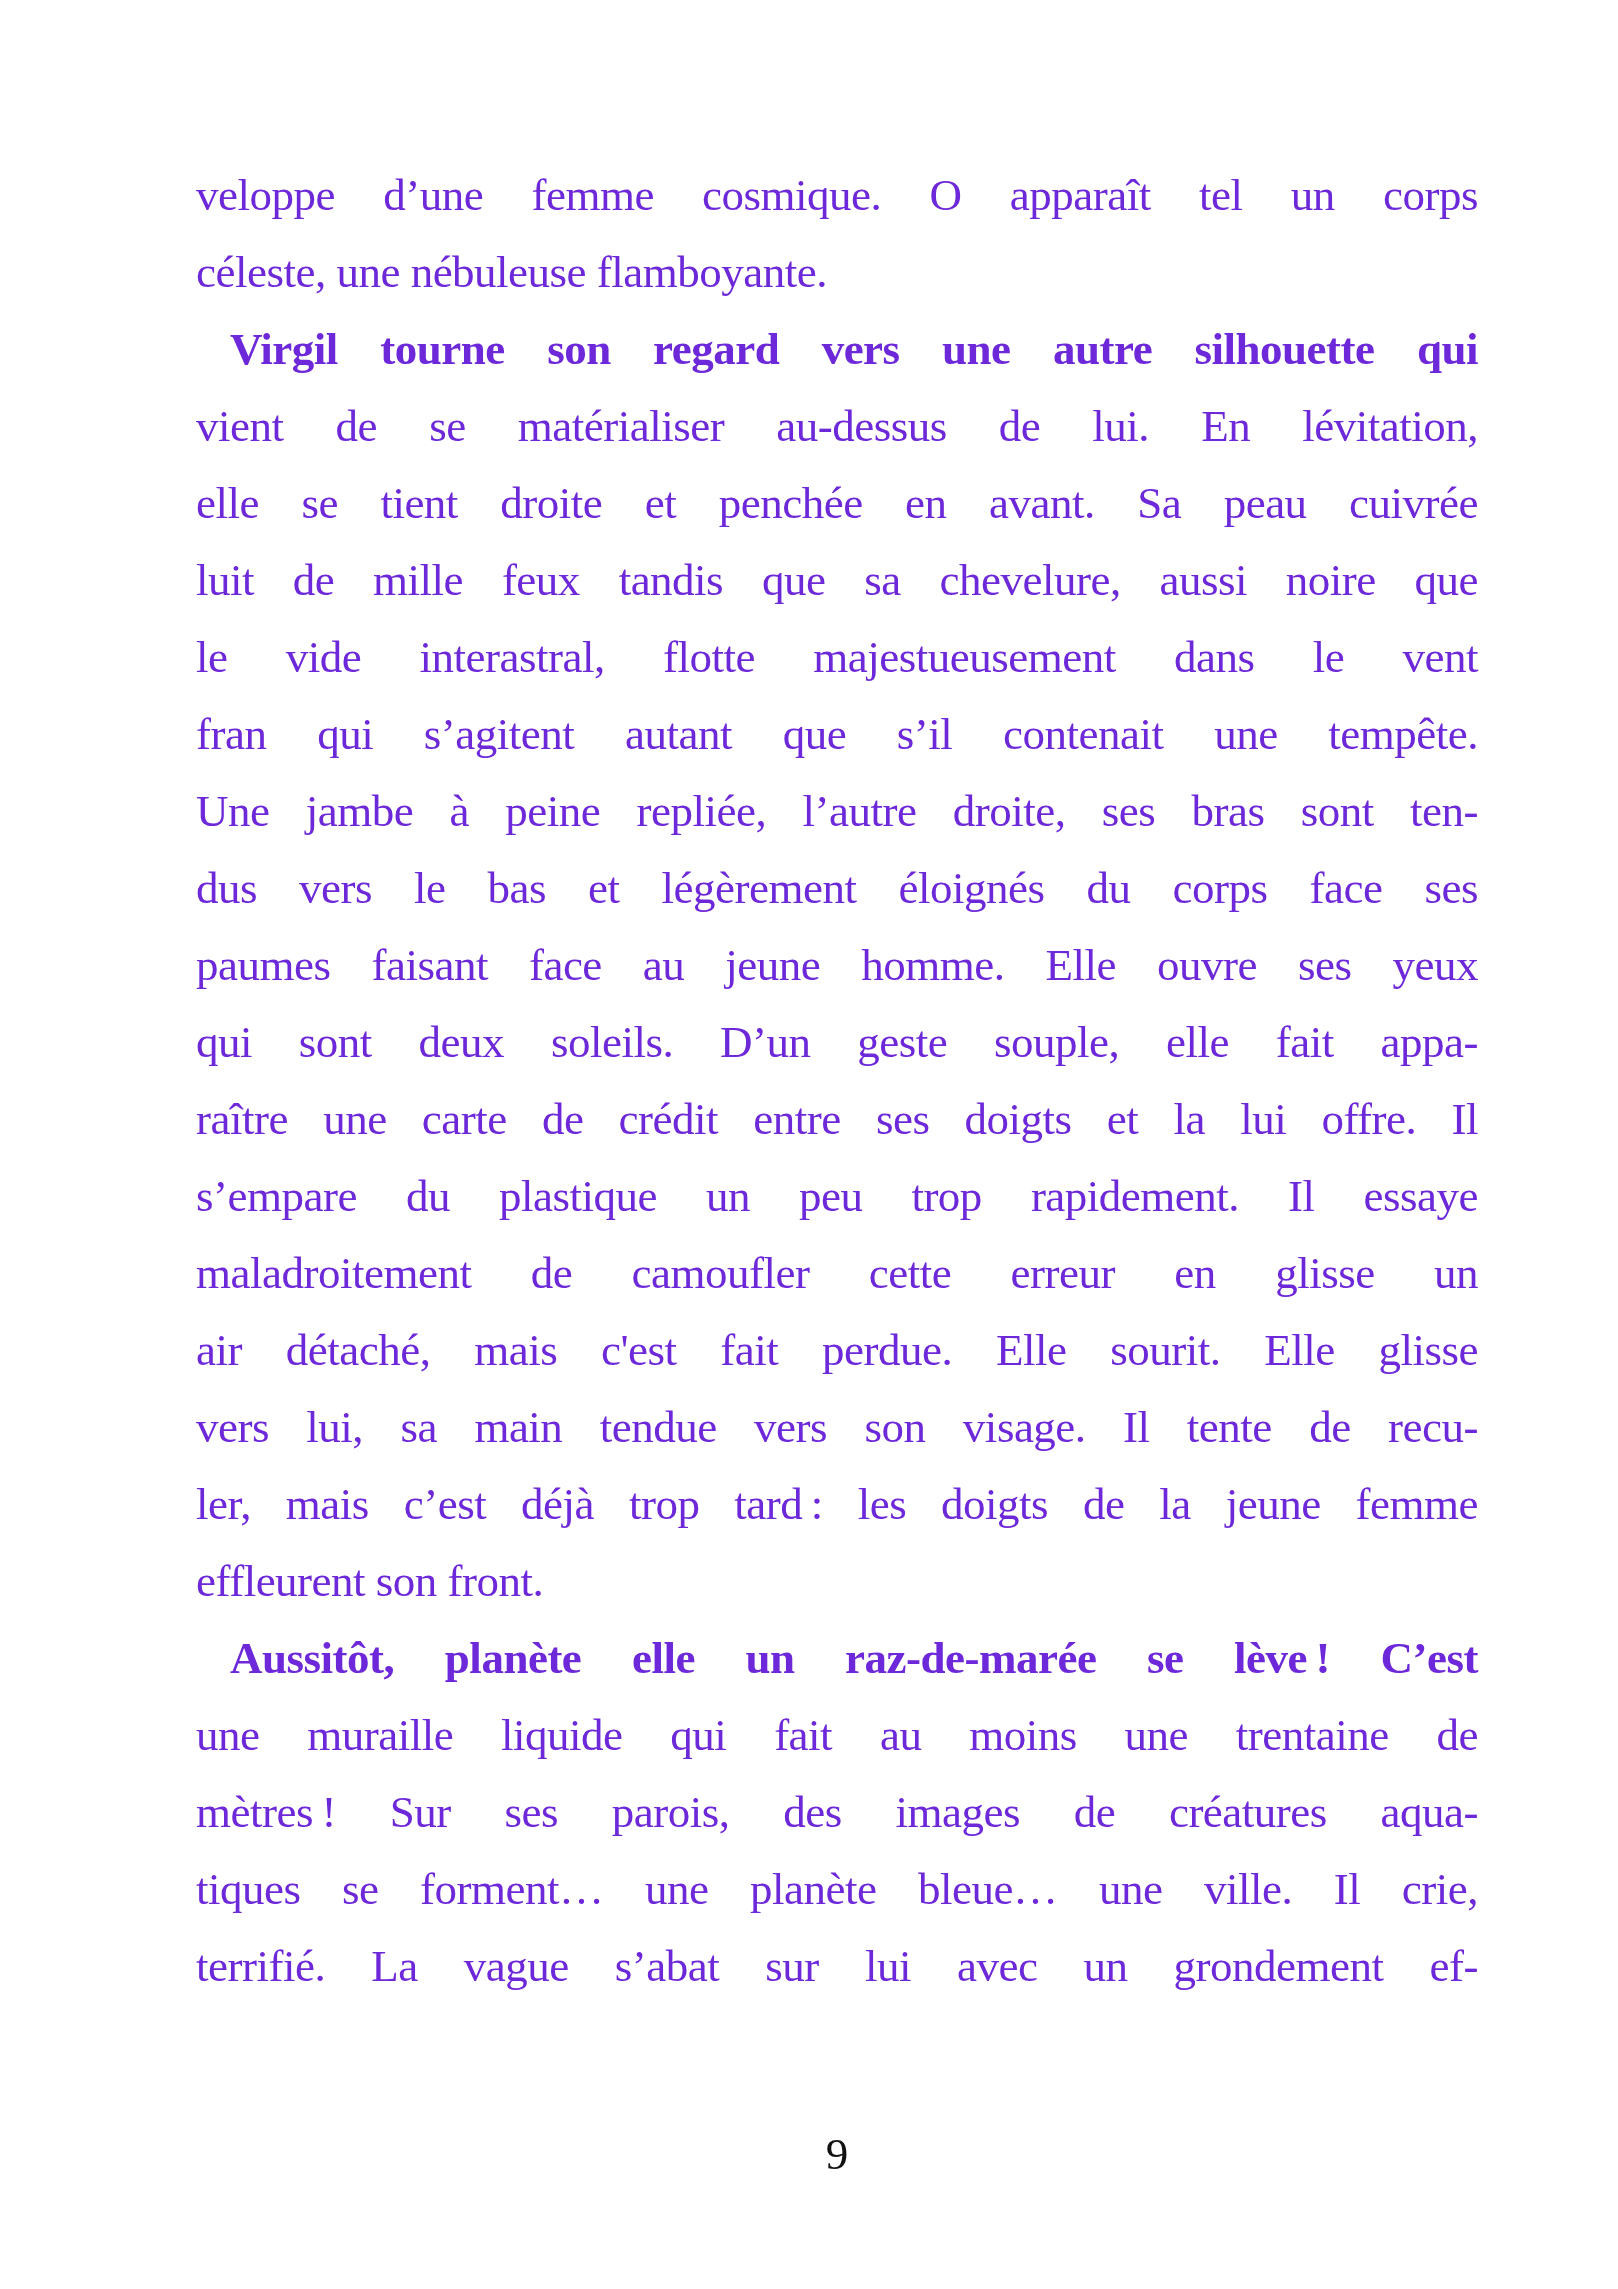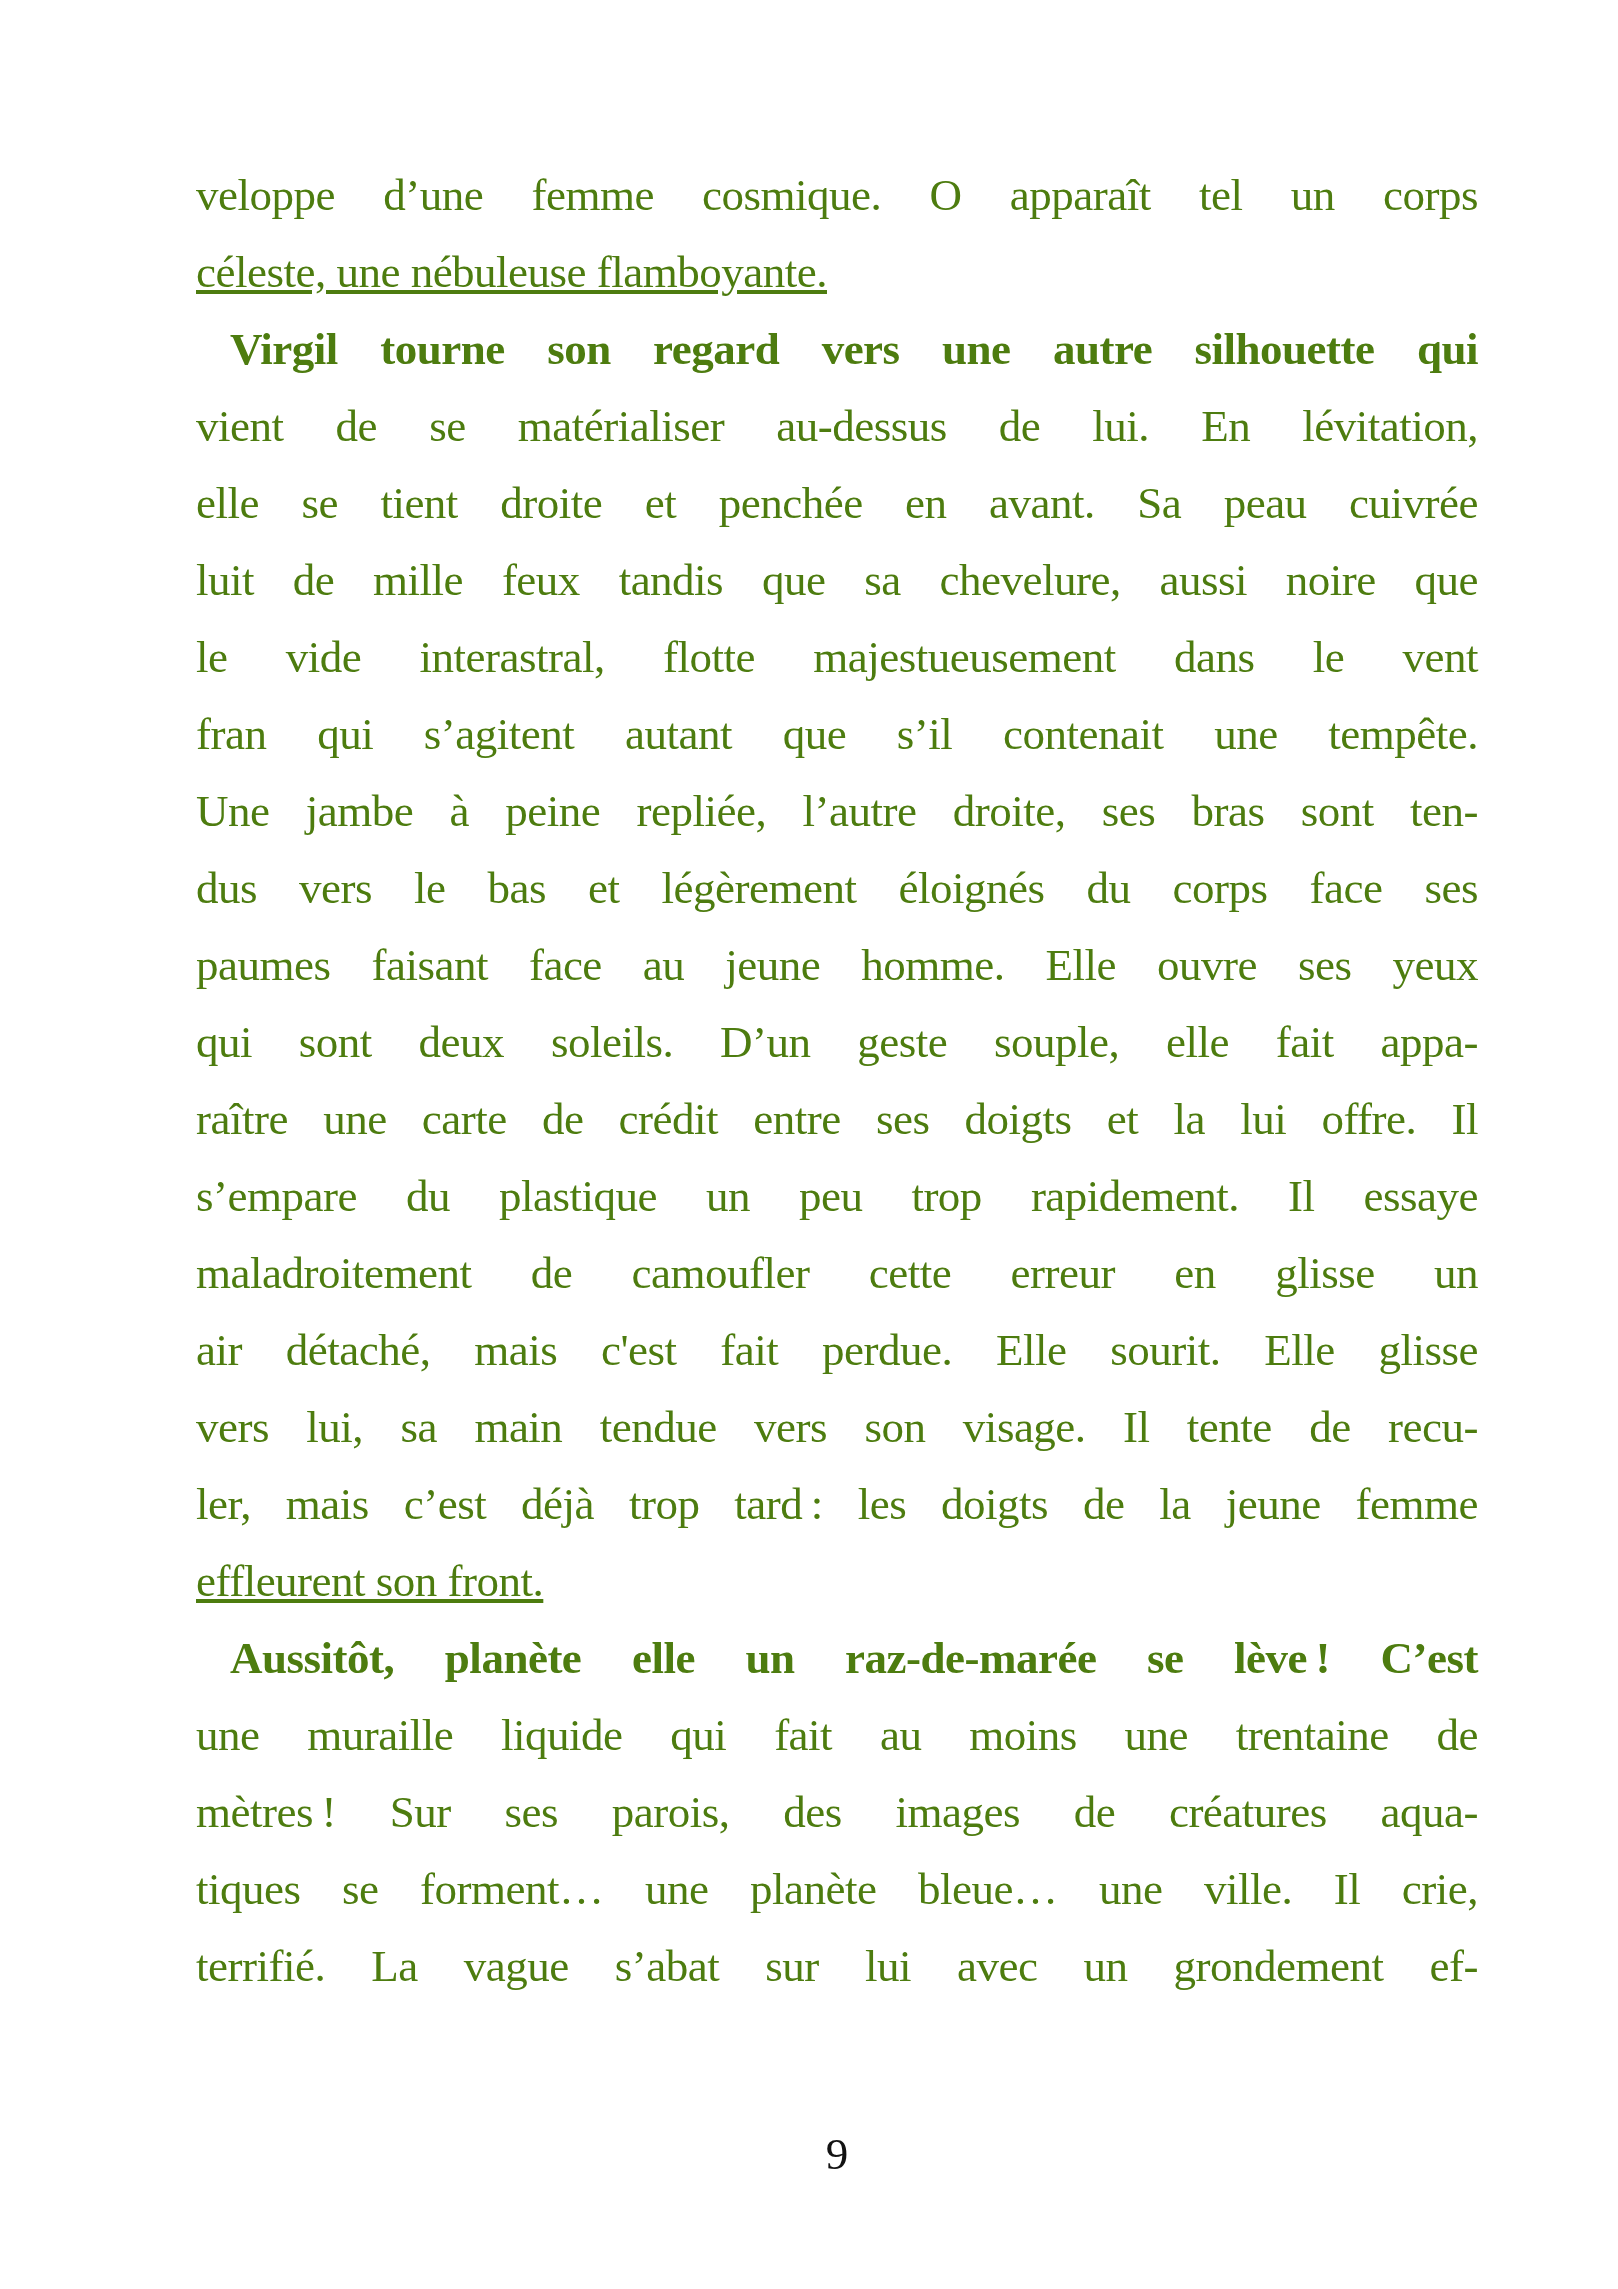--- a/index.html
+++ b/index.html
@@ -20,33 +20,32 @@
     background: #ffffff;
   }
   .text-block {
     position: absolute;
     left: 196px;
     top: 157px;
     width: 1282px;
     font-size: 45px;
     line-height: 77px;
     letter-spacing: -0.5px;
-    color: #4d7c0f;
+    color: #6d28d9;
   }
   .line {
     white-space: normal;
   }
   .line.justify {
     text-align: justify;
     text-align-last: justify;
   }
   .line.plain {
     text-align: left;
     text-align-last: left;
-    text-decoration: underline;
   }
   .line.indent {
     text-indent: 34px;
     font-weight: bold;
   }
   .page-number {
     position: absolute;
     left: 196px;
     top: 2116px;
     width: 1282px;

